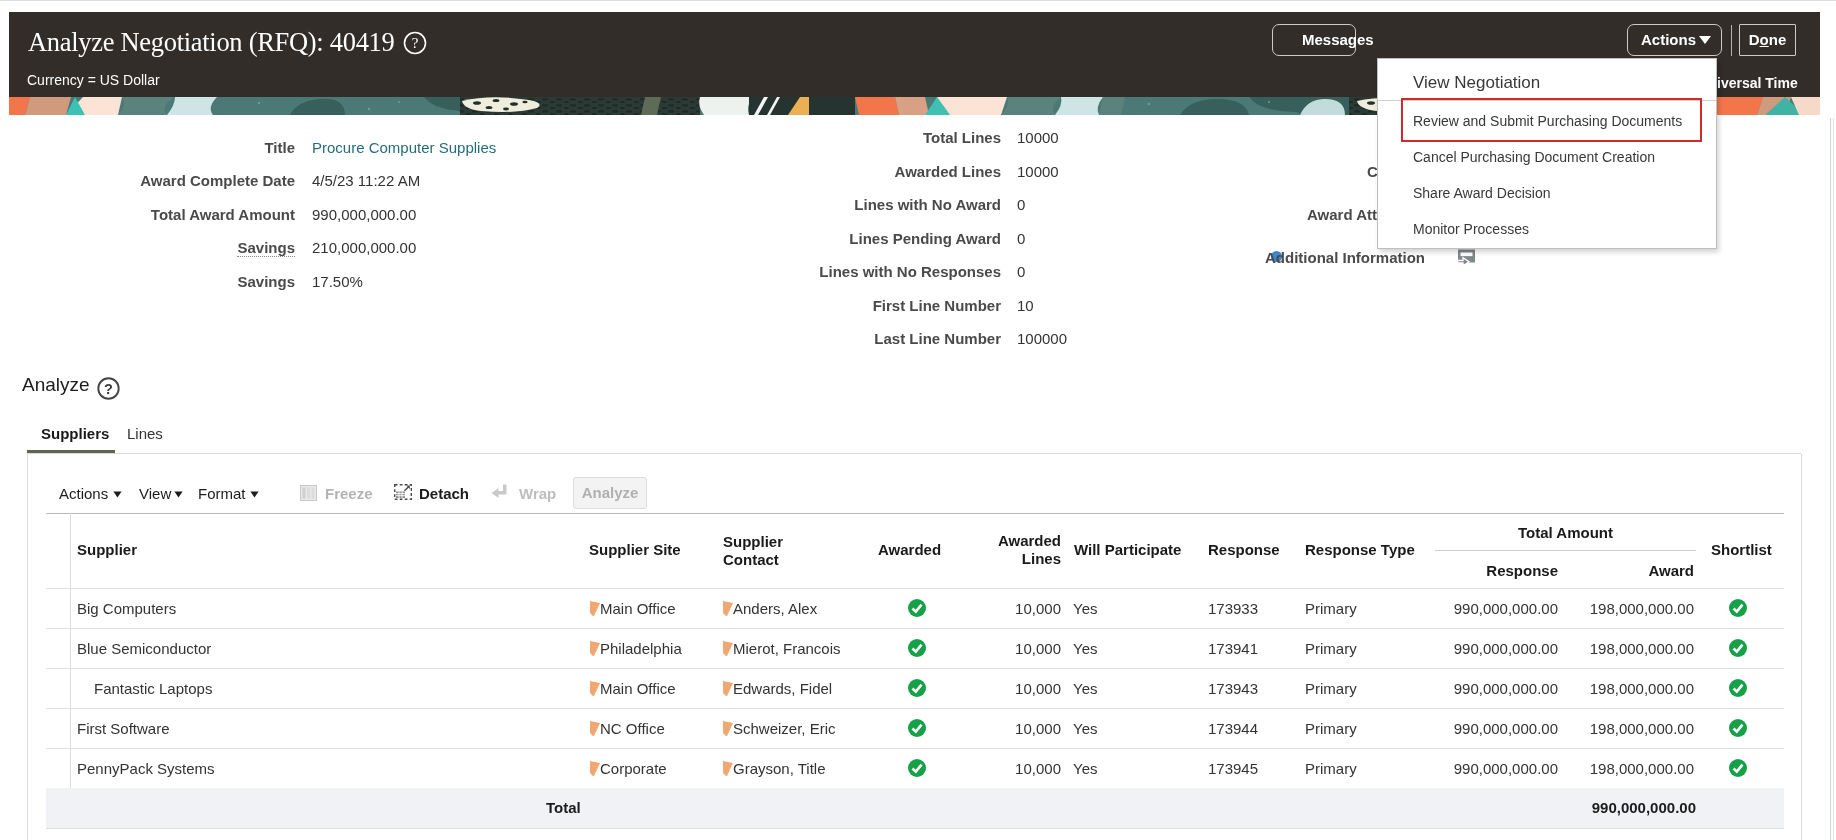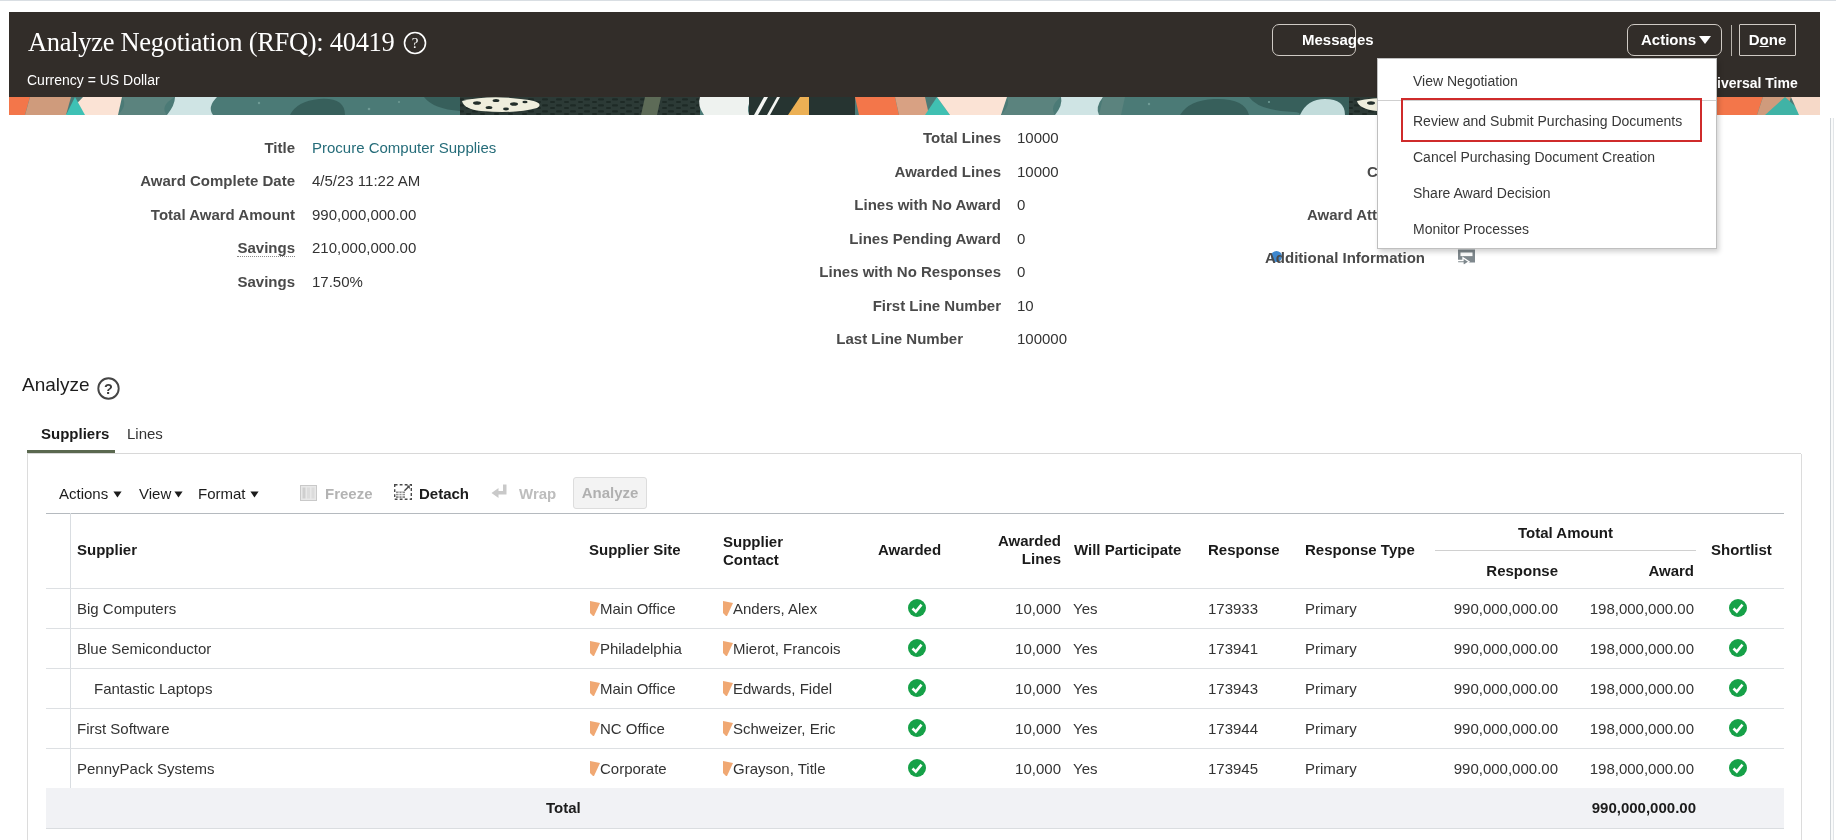--- a/index.html
+++ b/index.html
@@ -131,35 +131,35 @@
 <div class="abs lbl" style="left:701px;top:163px;width:300px;">Awarded Lines</div>
 <div class="abs val" style="left:1017px;top:163px;">10000</div>
 <div class="abs lbl" style="left:701px;top:196px;width:300px;">Lines with No Award</div>
 <div class="abs val" style="left:1017px;top:196px;">0</div>
 <div class="abs lbl" style="left:701px;top:230px;width:300px;">Lines Pending Award</div>
 <div class="abs val" style="left:1017px;top:230px;">0</div>
 <div class="abs lbl" style="left:701px;top:263px;width:300px;">Lines with No Responses</div>
 <div class="abs val" style="left:1017px;top:263px;">0</div>
 <div class="abs lbl" style="left:701px;top:297px;width:300px;">First Line Number</div>
 <div class="abs val" style="left:1017px;top:297px;">10</div>
-<div class="abs lbl" style="left:663px;top:330px;width:300px;">Last Line Number</div>
+<div class="abs lbl" style="left:701px;top:330px;width:300px;">Last Line Number</div>
 <div class="abs val" style="left:1017px;top:330px;">100000</div>
 
 <div class="abs lbl" style="left:1367px;top:163px;text-align:left;">Close Date</div>
 <div class="abs lbl" style="left:1307px;top:206px;text-align:left;">Award Attachments</div>
 <div class="abs" style="left:1271px;top:251px;width:11px;height:11px;border-radius:50%;background:#3d87ce;"></div>
 <div class="abs lbl" style="left:1254px;top:249px;text-align:left;color:#4a4a4a;margin-left:11px;">Additional Information</div>
 <svg class="abs" style="left:1457px;top:249px;" width="19" height="18" viewBox="0 0 19 18">
 <rect x="1" y="0.5" width="17" height="13" fill="#7f888d"></rect>
 <rect x="3.5" y="3.5" width="12" height="3.6" fill="#fff"></rect>
 <path d="M0.5 11.5 h5.5 v-2.8 l6 4 -6 4 v-2.8 h-5.5 Z" fill="#7f888d" stroke="#fff" stroke-width="1.3"></path>
 </svg>
 
 <div class="abs" style="left:1377px;top:58px;width:340px;height:191px;background:#fff;border:1px solid #bfbfbf;box-shadow:2px 3px 5px rgba(0,0,0,0.18);z-index:50;"></div>
-<div class="abs" style="left:1413px;top:73px;font-size:14px;color:#383838;z-index:51;">View Negotiation</div>
+<div class="abs" style="left:1413px;top:73px;font-size:17px;color:#383838;z-index:51;">View Negotiation</div>
 <div class="abs" style="left:1378px;top:100px;width:338px;height:1px;background:#cfcfcf;z-index:51;"></div>
 <div class="abs" style="left:1401px;top:98px;width:301px;height:44px;border:2px solid #cf2b2b;z-index:52;"></div>
 <div class="abs" style="left:1413px;top:113px;font-size:14px;color:#383838;z-index:51;">Review and Submit Purchasing Documents</div>
 <div class="abs" style="left:1413px;top:149px;font-size:14px;color:#383838;z-index:51;">Cancel Purchasing Document Creation</div>
 <div class="abs" style="left:1413px;top:185px;font-size:14px;color:#383838;z-index:51;">Share Award Decision</div>
 <div class="abs" style="left:1413px;top:221px;font-size:14px;color:#383838;z-index:51;">Monitor Processes</div>
 
 <div class="abs" style="left:22px;top:374px;font-size:19px;color:#1c1c1c;">Analyze</div>
 <svg class="abs" style="left:97px;top:377px;" width="23" height="23" viewBox="0 0 23 23">
       <circle cx="11.5" cy="11.5" r="10.2" fill="none" stroke="#454545" stroke-width="1.9"></circle>

